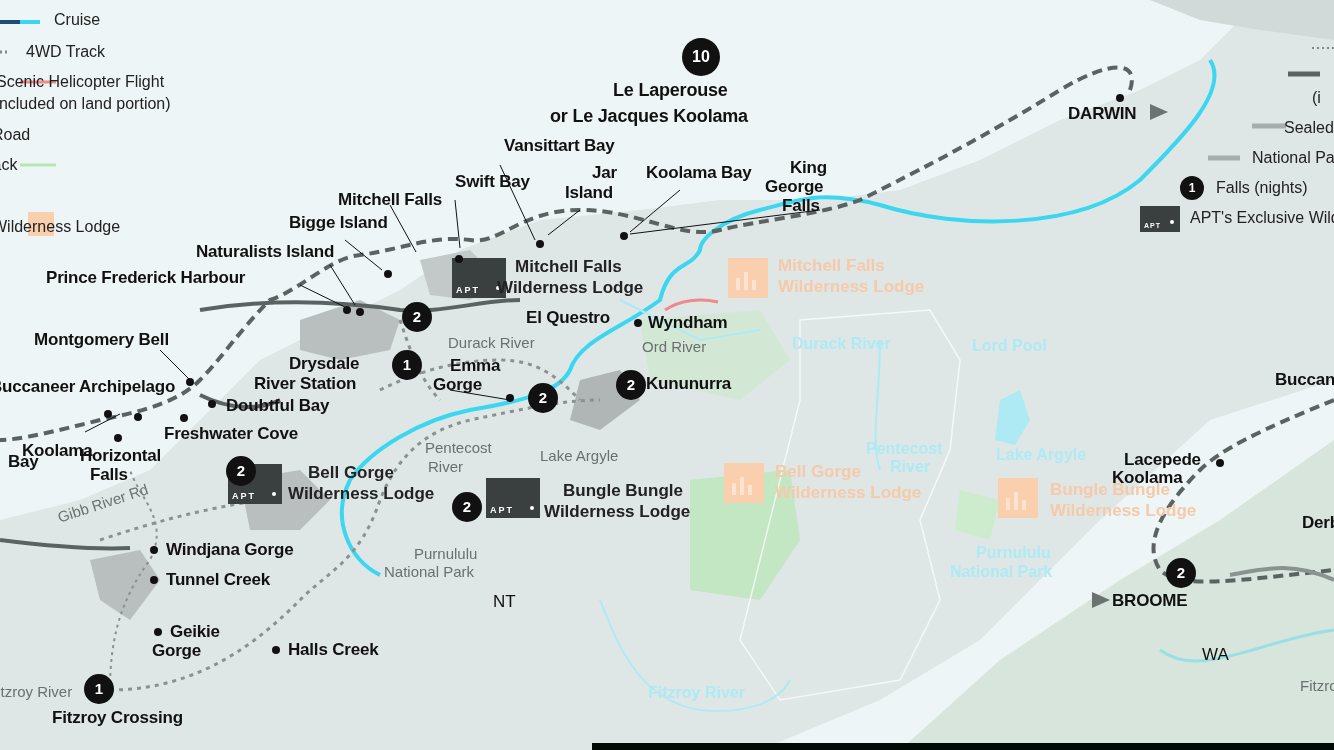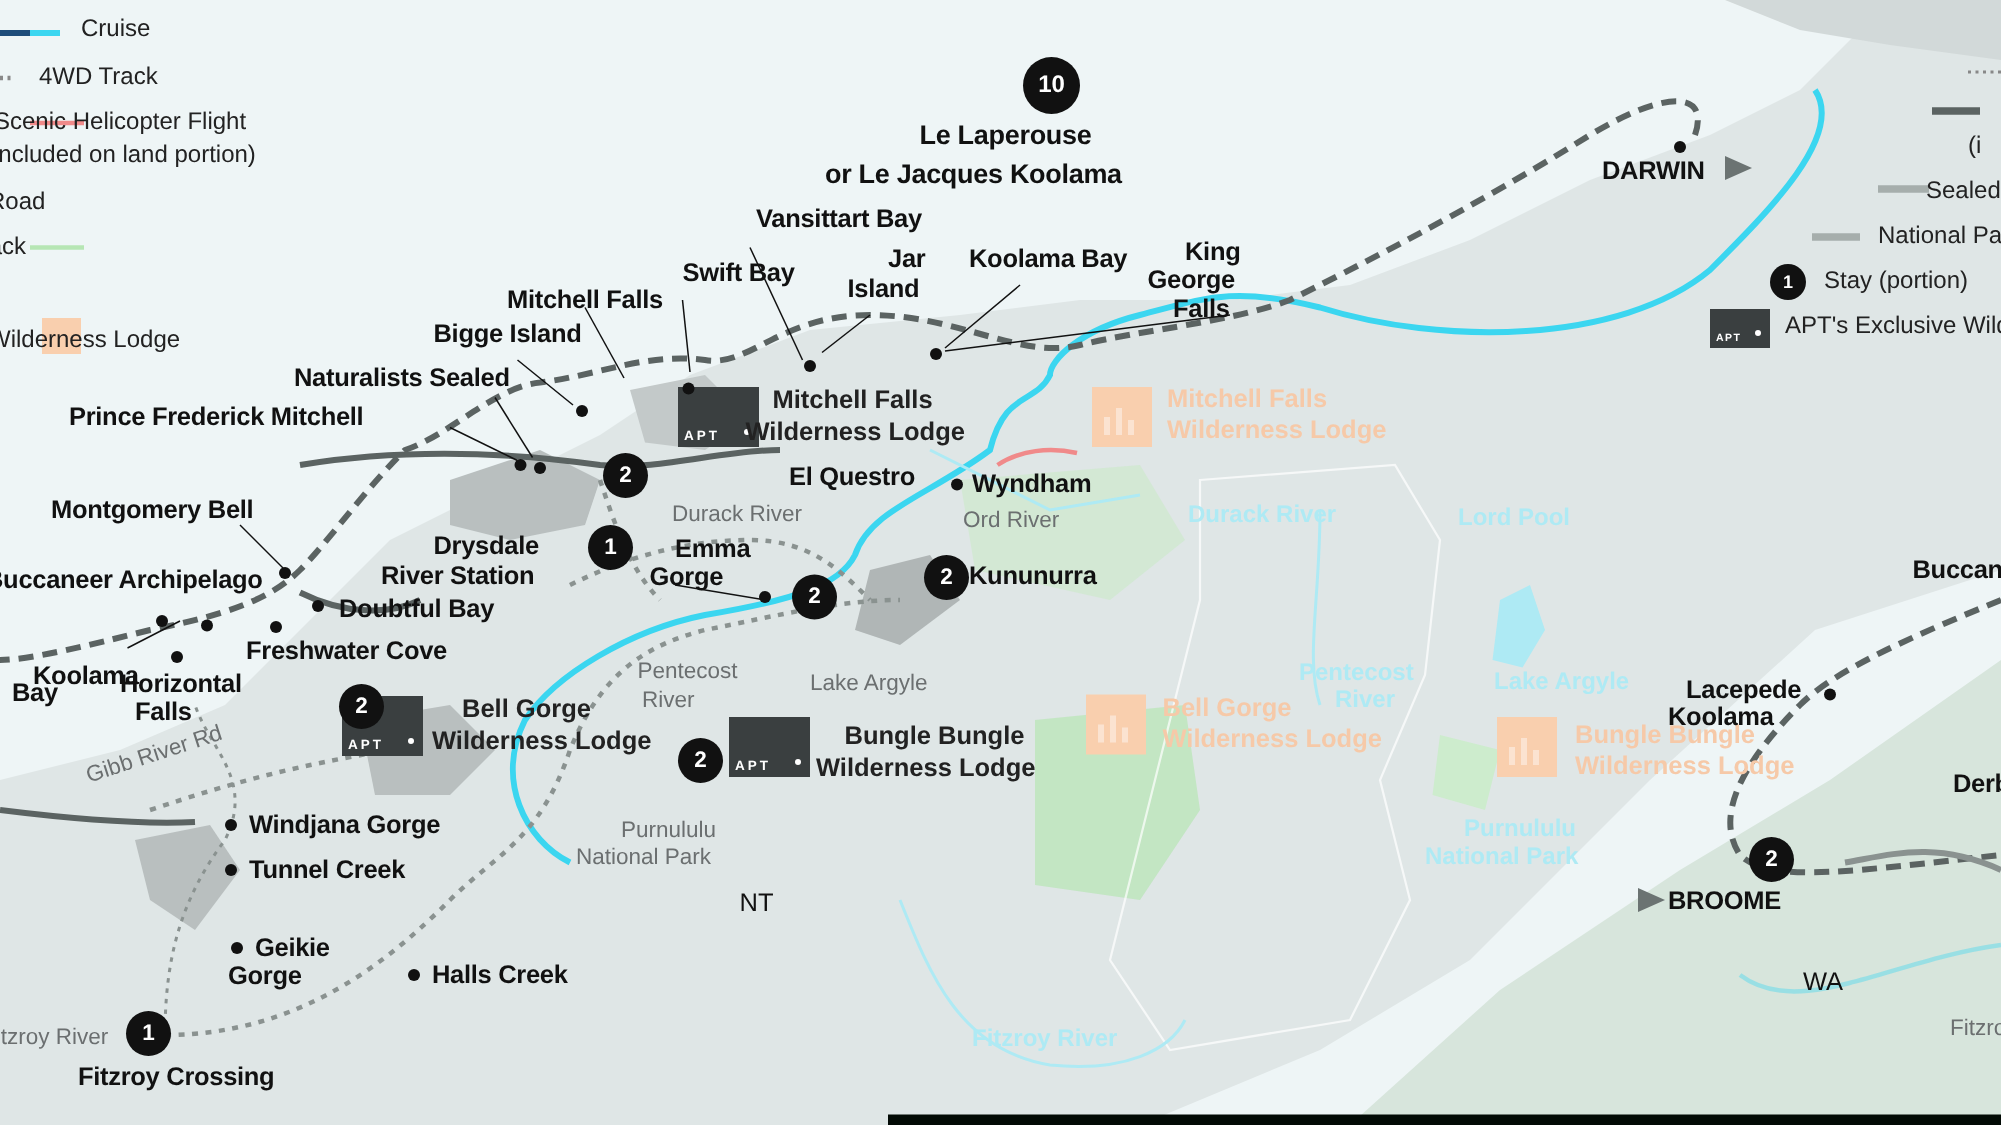--- a/index.html
+++ b/index.html
@@ -111,21 +111,21 @@
     <svg style="position:absolute;left:1140px;top:40px" width="194" height="200">
       <line x1="172" y1="8" x2="194" y2="8" stroke="#888" stroke-width="2" stroke-dasharray="2 3"></line>
       <line x1="148" y1="34" x2="180" y2="34" stroke="#5b6362" stroke-width="5"></line>
       <line x1="112" y1="86" x2="146" y2="86" stroke="#a6aeac" stroke-width="5"></line>
       <line x1="68" y1="118" x2="100" y2="118" stroke="#a6aeac" stroke-width="5"></line>
     </svg>
     <div class="legend-item" style="left:1312px;top:88px">(i</div>
     <div class="legend-item" style="left:1284px;top:118px">Sealed Road</div>
     <div class="legend-item" style="left:1252px;top:148px">National Park</div>
     <div class="stay" style="left:1180px;top:176px;width:24px;height:24px;line-height:24px;font-size:12px">1</div>
-    <div class="legend-item" style="left:1216px;top:178px">Stay (portion)</div>
+    <div class="legend-item" style="left:1216px;top:178px">Falls (nights)</div>
     <div class="apt" style="left:1140px;top:206px;width:40px;height:26px">
         <span style="font-size:7px;letter-spacing:1px">APT</span>
         <b></b>
       </div>
     <div class="legend-item" style="left:1190px;top:208px">APT's Exclusive Wilderness Lodge</div>
   </div>
 
   <div class="ghost-icon" style="left:728px;top:258px">
       <i style="left:8px;height:12px"></i>
       <i style="left:16px;height:18px"></i>
@@ -165,22 +165,22 @@
   <div class="lbl" style="left:504px;top:136px">Vansittart Bay</div>
   <div class="lbl" style="left:455px;top:172px">Swift Bay</div>
   <div class="lbl" style="left:592px;top:163px">Jar</div>
   <div class="lbl" style="left:565px;top:183px">Island</div>
   <div class="lbl" style="left:646px;top:163px">Koolama Bay</div>
   <div class="lbl" style="left:790px;top:158px">King</div>
   <div class="lbl" style="left:765px;top:177px">George</div>
   <div class="lbl" style="left:782px;top:196px">Falls</div>
   <div class="lbl" style="left:338px;top:190px">Mitchell Falls</div>
   <div class="lbl" style="left:289px;top:213px">Bigge Island</div>
-  <div class="lbl" style="left:196px;top:242px">Naturalists Sealed</div>
-  <div class="lbl" style="left:46px;top:268px">Prince Frederick Mitchell</div>
+  <div class="lbl" style="left:196px;top:242px">Naturalists Island</div>
+  <div class="lbl" style="left:46px;top:268px">Prince Frederick Harbour</div>
   <div class="lbl" style="left:34px;top:330px">Montgomery Bell</div>
   <div class="lbl" style="left:-10px;top:377px">Buccaneer Archipelago</div>
   <div class="lbl" style="left:1275px;top:370px">Buccaneer</div>
   <div class="lbl" style="left:226px;top:396px">Doubtful Bay</div>
   <div class="lbl" style="left:164px;top:424px">Freshwater Cove</div>
   <div class="lbl" style="left:22px;top:441px">Koolama</div>
   <div class="lbl" style="left:8px;top:452px">Bay</div>
   <div class="lbl" style="left:80px;top:446px">Horizontal</div>
   <div class="lbl" style="left:90px;top:465px">Falls</div>
   <div class="lbl" style="left:289px;top:354px">Drysdale</div>

